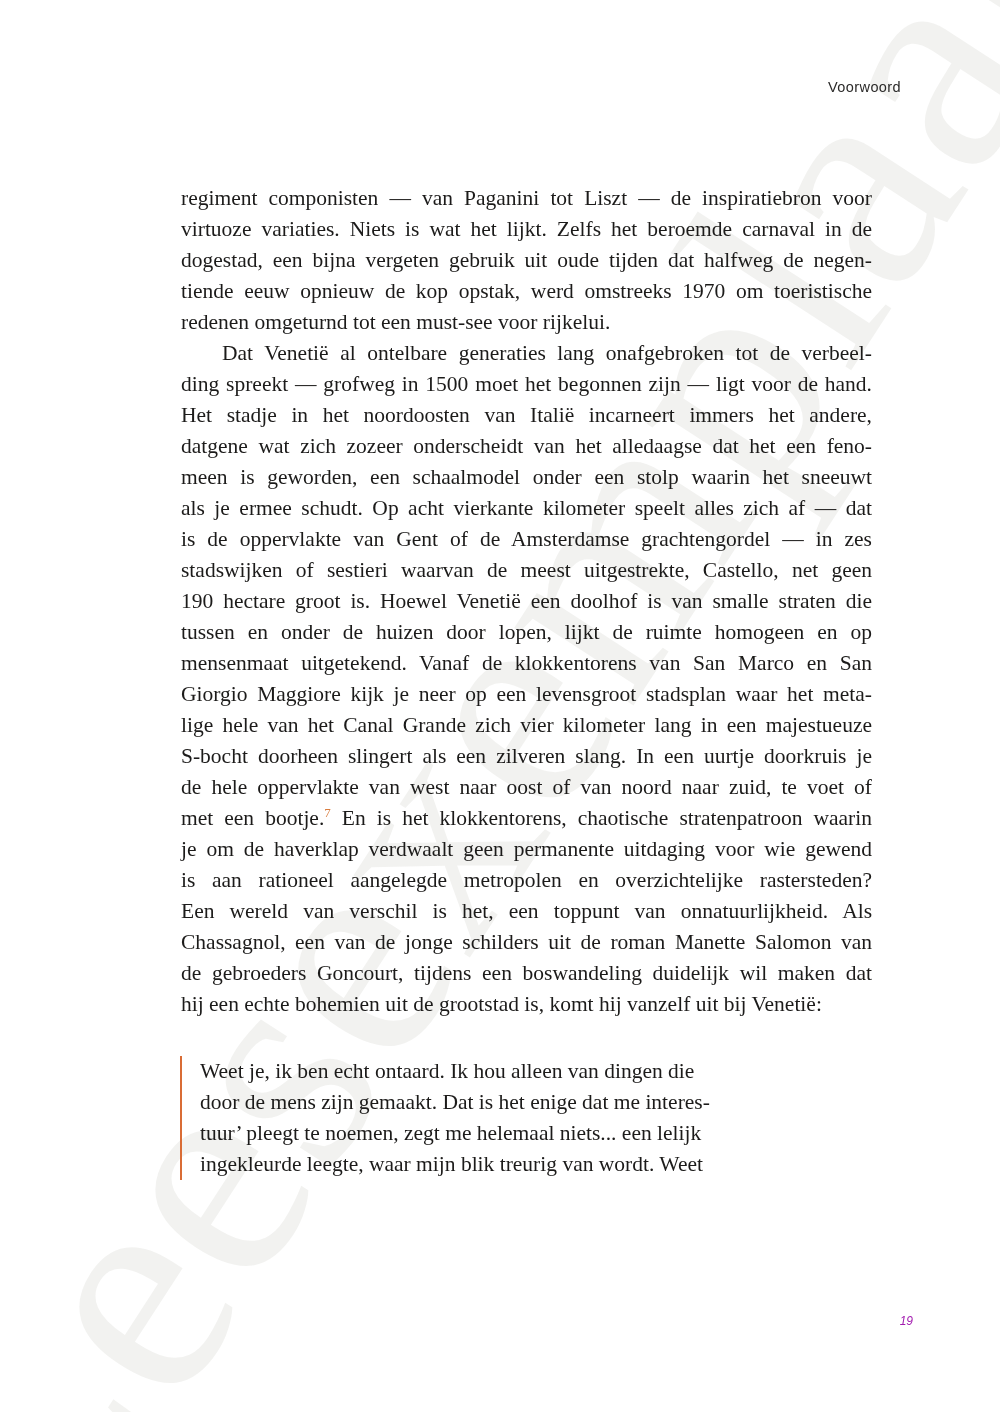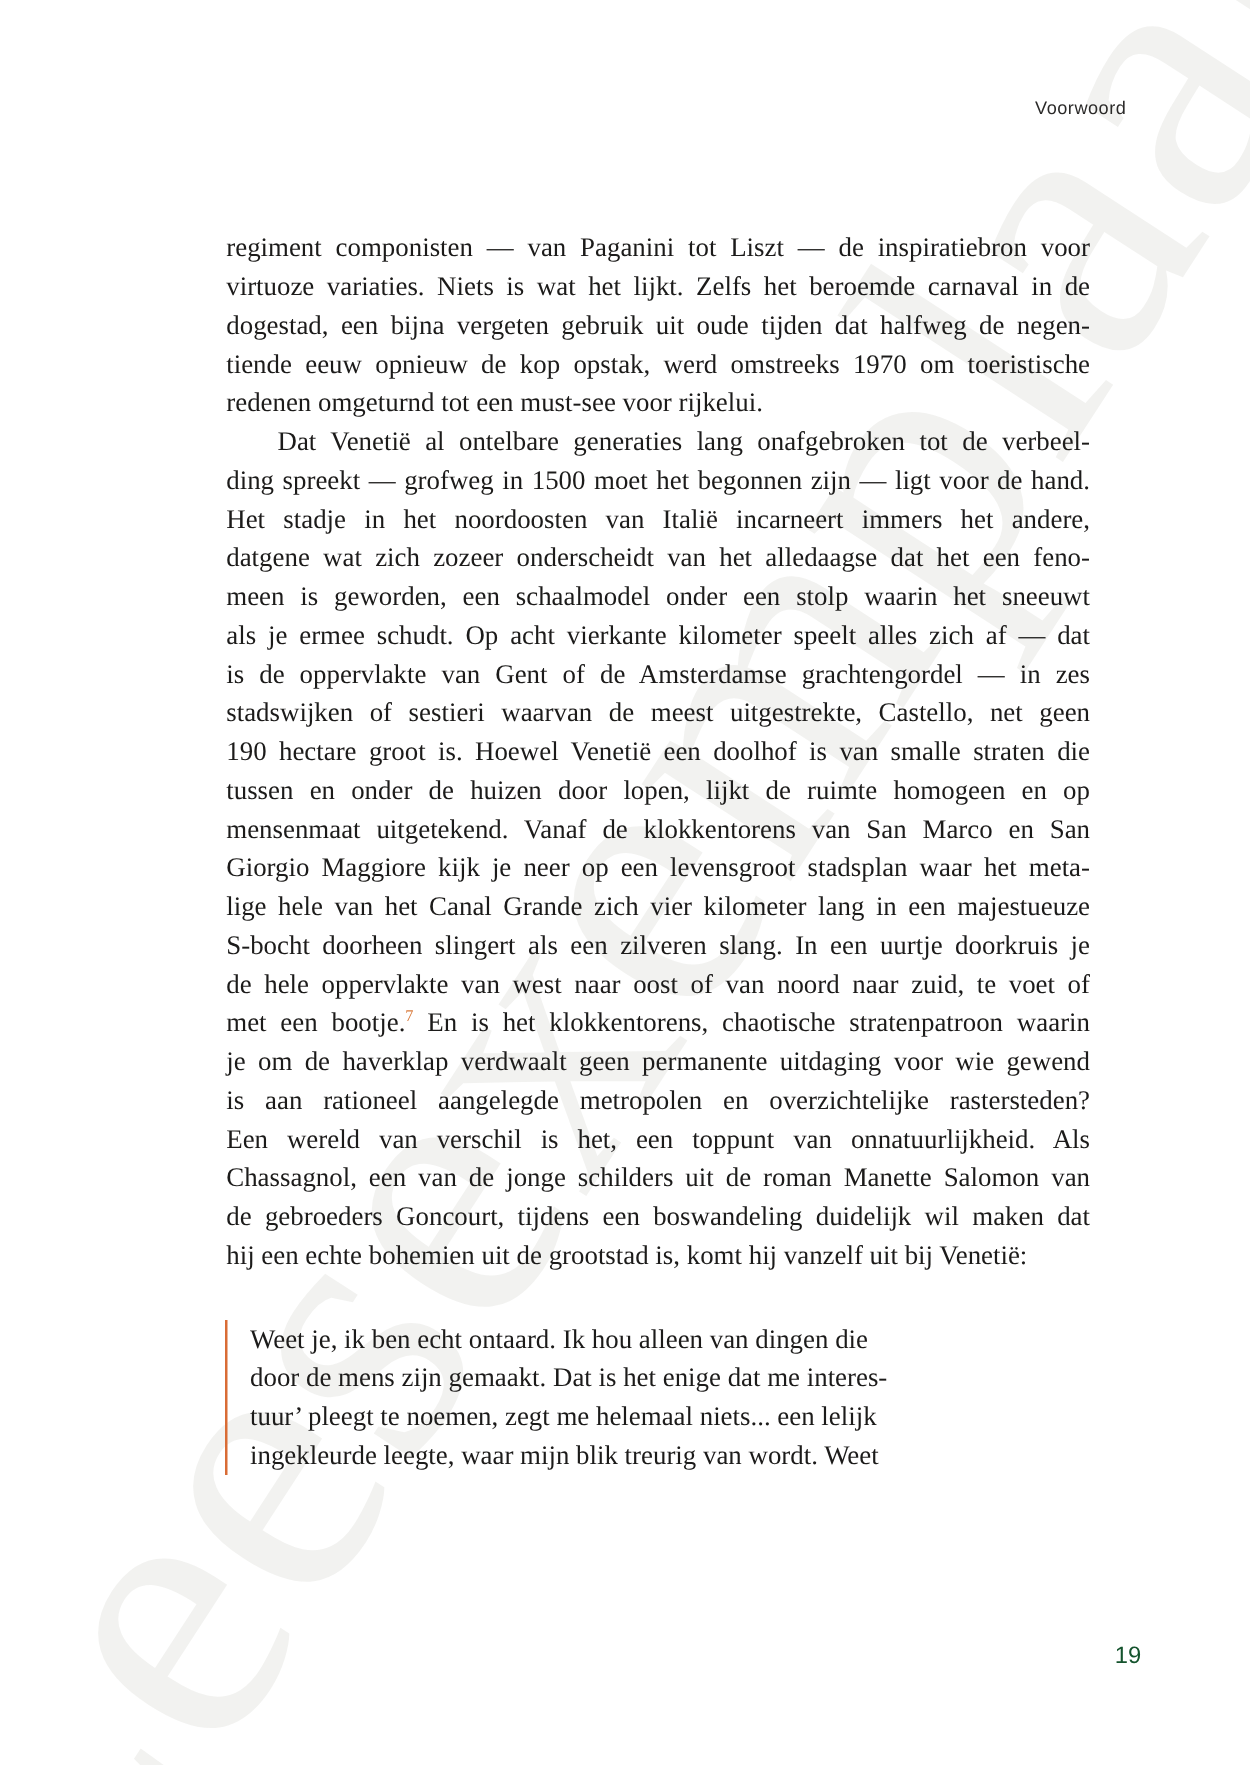--- a/index.html
+++ b/index.html
@@ -63,23 +63,24 @@
   }
   .blockquote .line {
     text-align: left;
     white-space: nowrap;
   }
   .page-number {
     position: absolute;
     top: 1314px;
     right: 87px;
     font-family: "Liberation Sans", sans-serif;
-    font-size: 19px;
-    color: #14532d;
+    font-size: 12px;
+    color: #a21caf;
     z-index: 2;
+    font-style: italic;
   }
 </style>
 </head>
 <body>
 
 <div class="page">
 
   <div class="watermark">Leesexemplaar</div>
 
   <div class="running-head">Voorwoord</div>

